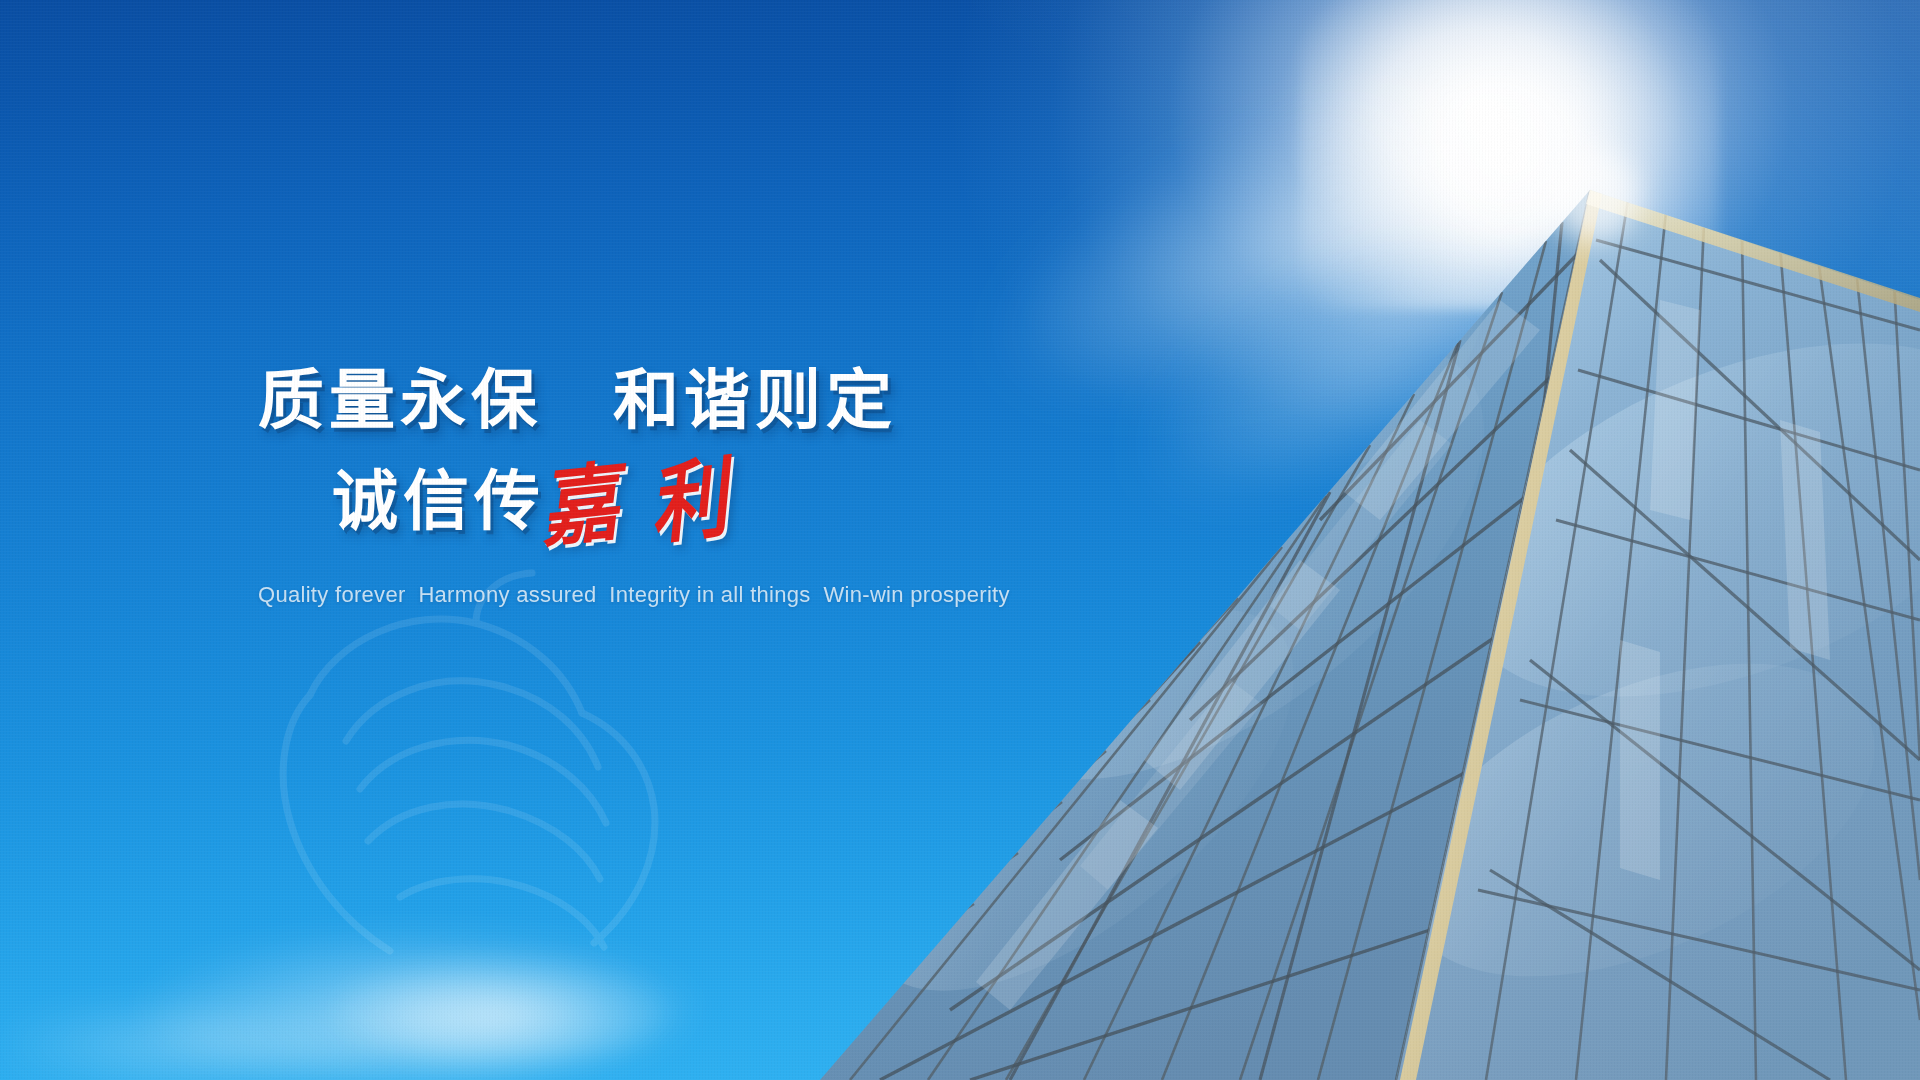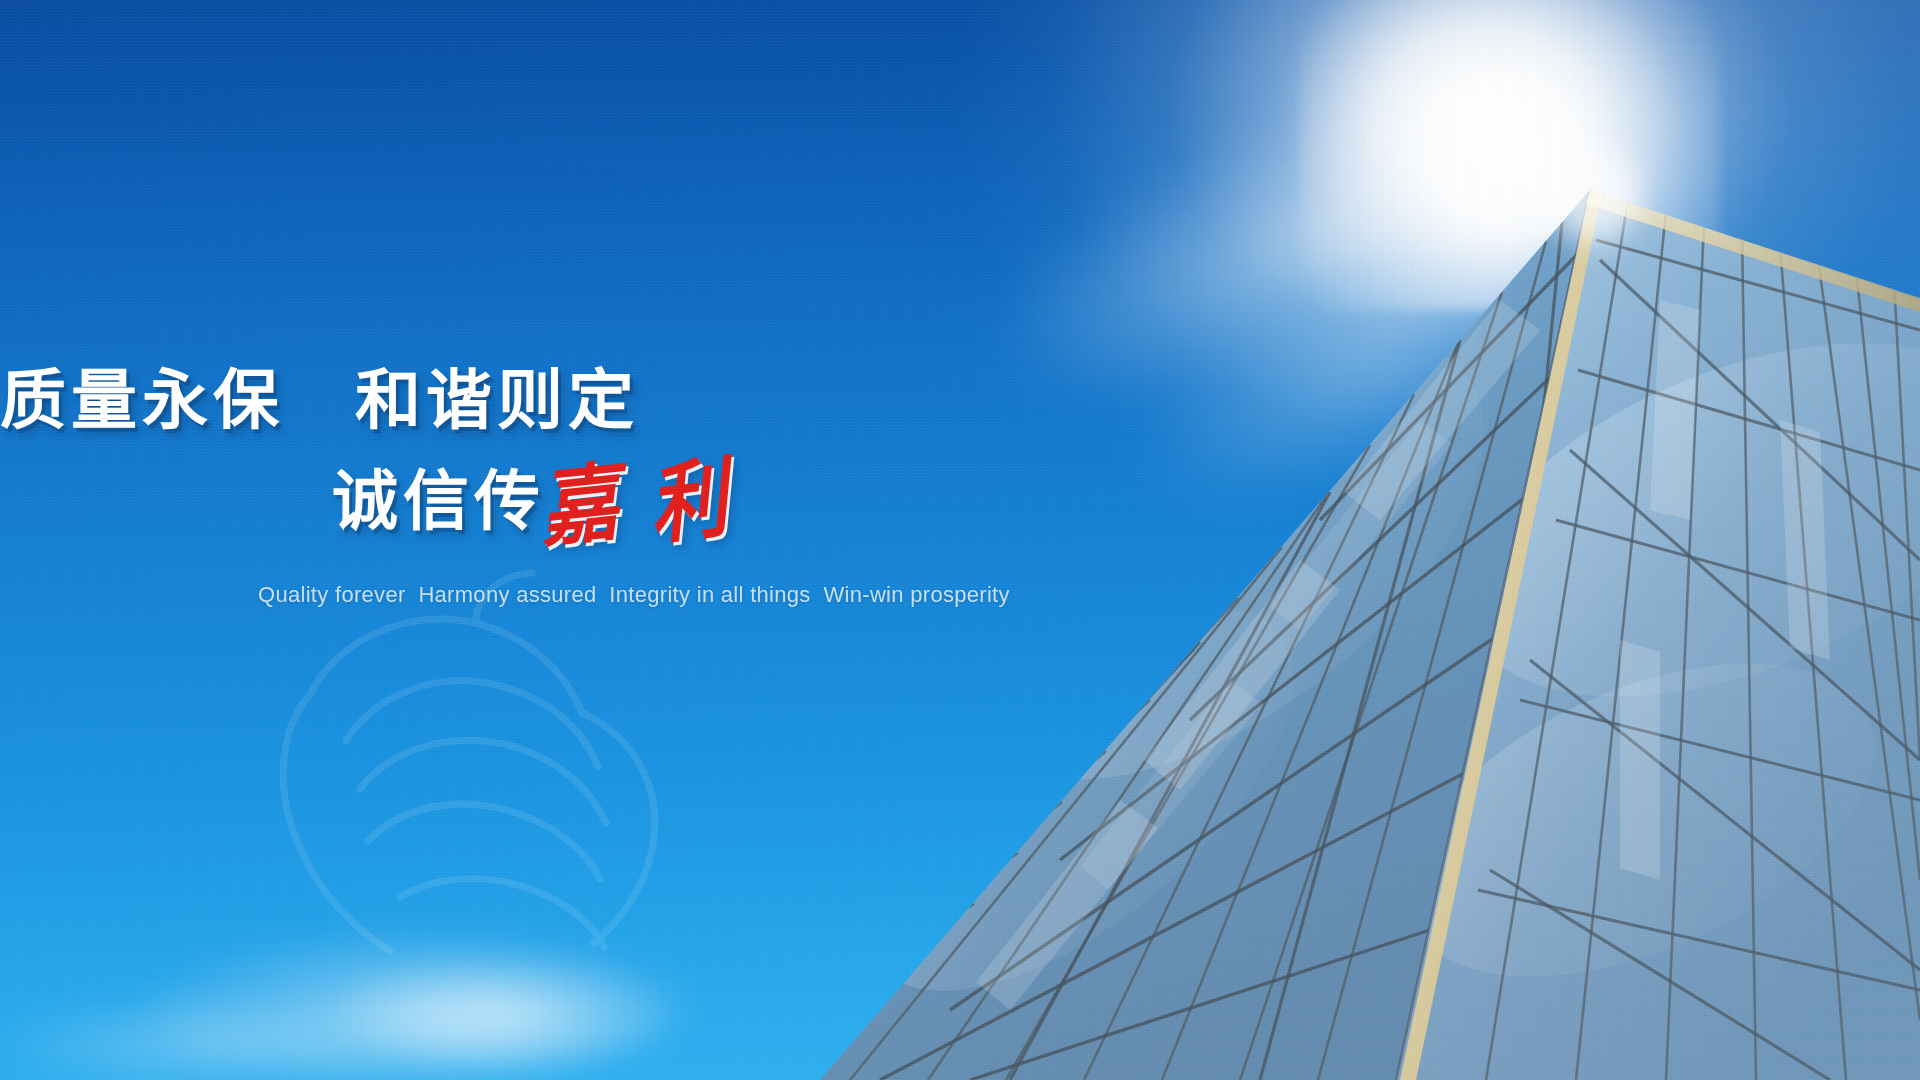--- a/index.html
+++ b/index.html
@@ -152,20 +152,21 @@
     white-space: pre;
     line-height: 1;
     text-shadow:
        3px 4px 0 rgba(10, 58, 110, 0.38),
        5px 7px 10px rgba(8, 44, 90, 0.30);
   }
 
   .headline-1 {
     font-size: 66px;
     letter-spacing: 5px;
+    padding-left: 258px;
     margin-bottom: 26px;
   }
 
   .headline-2 {
     font-size: 66px;
     letter-spacing: 5px;
     padding-left: 332px;
     display: flex;
     align-items: baseline;
   }

